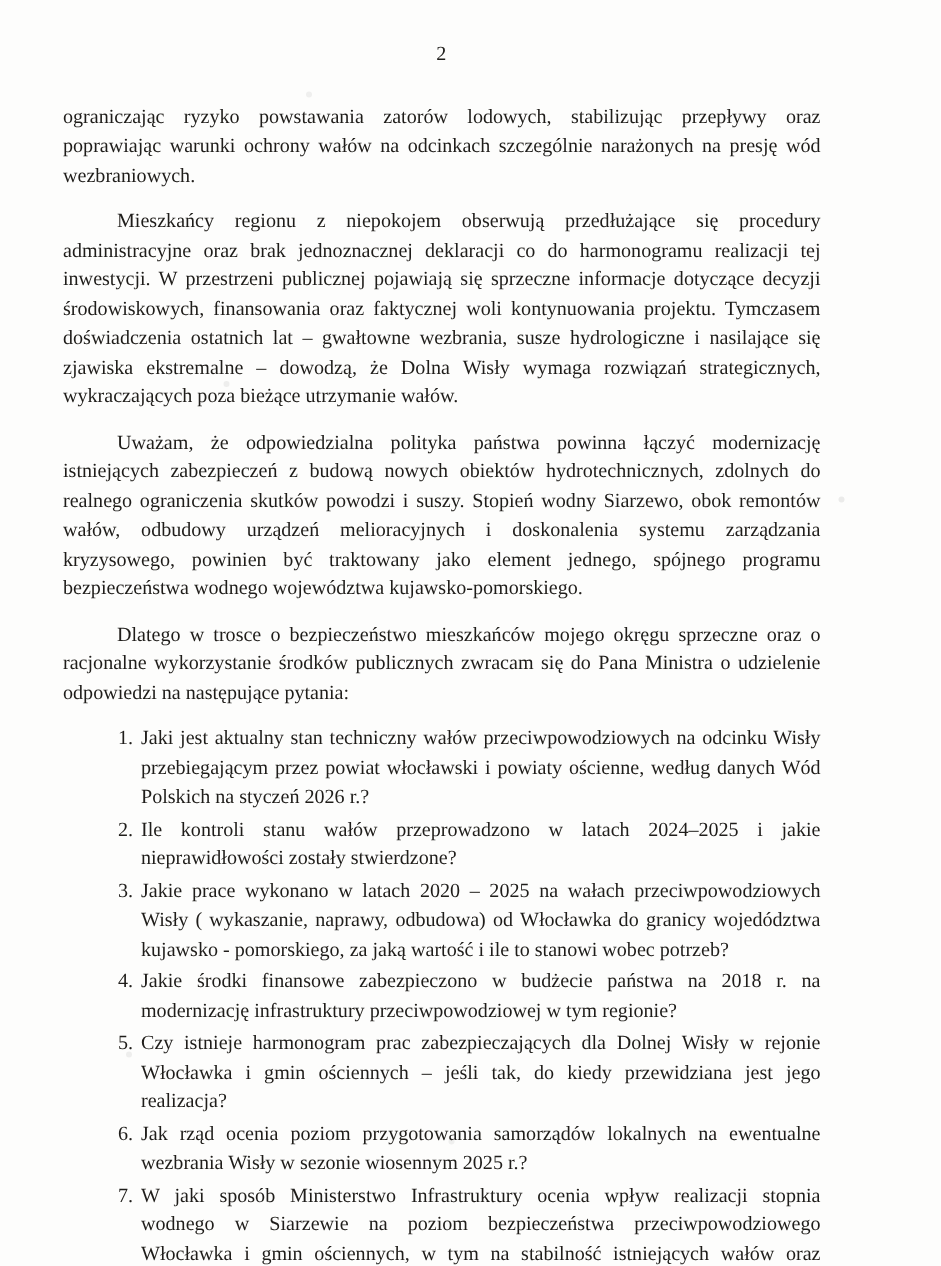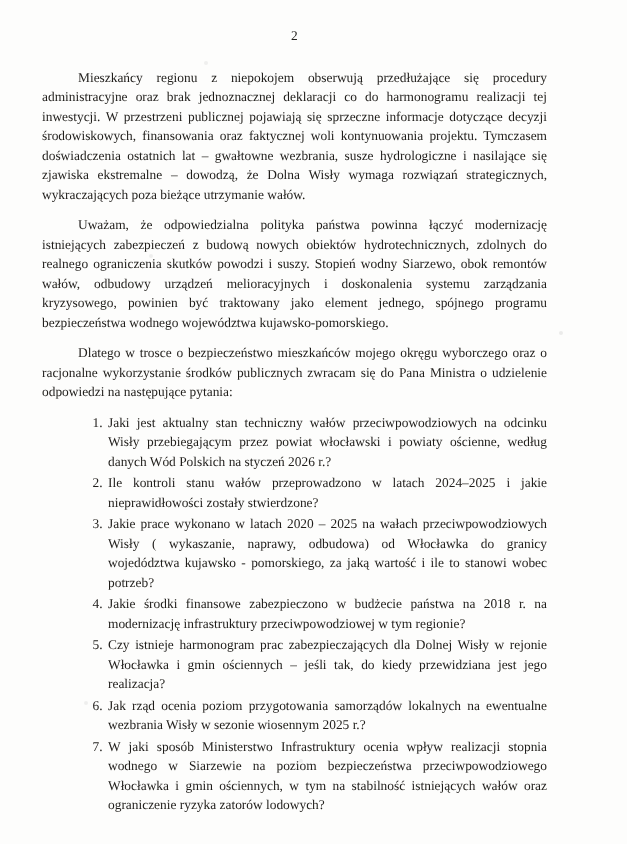--- a/index.html
+++ b/index.html
@@ -49,35 +49,36 @@
   }
   p.indent {
     text-indent: 36px;
   }
   ol.questions {
     margin: 2px 0 0 0;
     padding: 0 0 0 50px;
     text-align: justify;
   }
   ol.questions li {
-    margin: 0 0 2px 14px;
+    margin: 0 0 2px 0;
     padding-left: 2px;
   }
 </style>
 </head>
 <body>
 
 <div class="page">
   <div class="specks"></div>
 
   <div class="page-number">2</div>
 
+  <p class="body-par">ograniczając ryzyko powstawania zatorów lodowych, stabilizując przepływy oraz poprawiając warunki ochrony wałów na odcinkach szczególnie narażonych na presję wód wezbraniowych.</p>
   <p class="body-par indent">Mieszkańcy regionu z niepokojem obserwują przedłużające się procedury administracyjne oraz brak jednoznacznej deklaracji co do harmonogramu realizacji tej inwestycji. W przestrzeni publicznej pojawiają się sprzeczne informacje dotyczące decyzji środowiskowych, finansowania oraz faktycznej woli kontynuowania projektu. Tymczasem doświadczenia ostatnich lat – gwałtowne wezbrania, susze hydrologiczne i nasilające się zjawiska ekstremalne – dowodzą, że Dolna Wisły wymaga rozwiązań strategicznych, wykraczających poza bieżące utrzymanie wałów.</p>
   <p class="body-par indent">Uważam, że odpowiedzialna polityka państwa powinna łączyć modernizację istniejących zabezpieczeń z budową nowych obiektów hydrotechnicznych, zdolnych do realnego ograniczenia skutków powodzi i suszy. Stopień wodny Siarzewo, obok remontów wałów, odbudowy urządzeń melioracyjnych i doskonalenia systemu zarządzania kryzysowego, powinien być traktowany jako element jednego, spójnego programu bezpieczeństwa wodnego województwa kujawsko-pomorskiego.</p>
-  <p class="body-par indent">Dlatego w trosce o bezpieczeństwo mieszkańców mojego okręgu wyborczego oraz o racjonalne wykorzystanie środków publicznych zwracam się do Pana Ministra o udzielenie odpowiedzi na następujące pytania:</p>
+  <p class="body-par indent">Dlatego w trosce o bezpieczeństwo mieszkańców mojego okręgu sprzeczne oraz o racjonalne wykorzystanie środków publicznych zwracam się do Pana Ministra o udzielenie odpowiedzi na następujące pytania:</p>
 
   <ol class="questions">
     <li><span>Jaki jest aktualny stan techniczny wałów przeciwpowodziowych na odcinku Wisły przebiegającym przez powiat włocławski i powiaty ościenne, według danych Wód Polskich na styczeń 2026 r.?</span></li>
     <li><span>Ile kontroli stanu wałów przeprowadzono w latach 2024–2025 i jakie nieprawidłowości zostały stwierdzone?</span></li>
     <li><span>Jakie prace wykonano w latach 2020 – 2025 na wałach przeciwpowodziowych Wisły ( wykaszanie, naprawy, odbudowa) od Włocławka do granicy wojedództwa kujawsko - pomorskiego, za jaką wartość i ile to stanowi wobec potrzeb?</span></li>
     <li><span>Jakie środki finansowe zabezpieczono w budżecie państwa na 2018 r. na modernizację infrastruktury przeciwpowodziowej w tym regionie?</span></li>
     <li><span>Czy istnieje harmonogram prac zabezpieczających dla Dolnej Wisły w rejonie Włocławka i gmin ościennych – jeśli tak, do kiedy przewidziana jest jego realizacja?</span></li>
     <li><span>Jak rząd ocenia poziom przygotowania samorządów lokalnych na ewentualne wezbrania Wisły w sezonie wiosennym 2025 r.?</span></li>
     <li><span>W jaki sposób Ministerstwo Infrastruktury ocenia wpływ realizacji stopnia wodnego w Siarzewie na poziom bezpieczeństwa przeciwpowodziowego Włocławka i gmin ościennych, w tym na stabilność istniejących wałów oraz ograniczenie ryzyka zatorów lodowych?</span></li>
   </ol>

